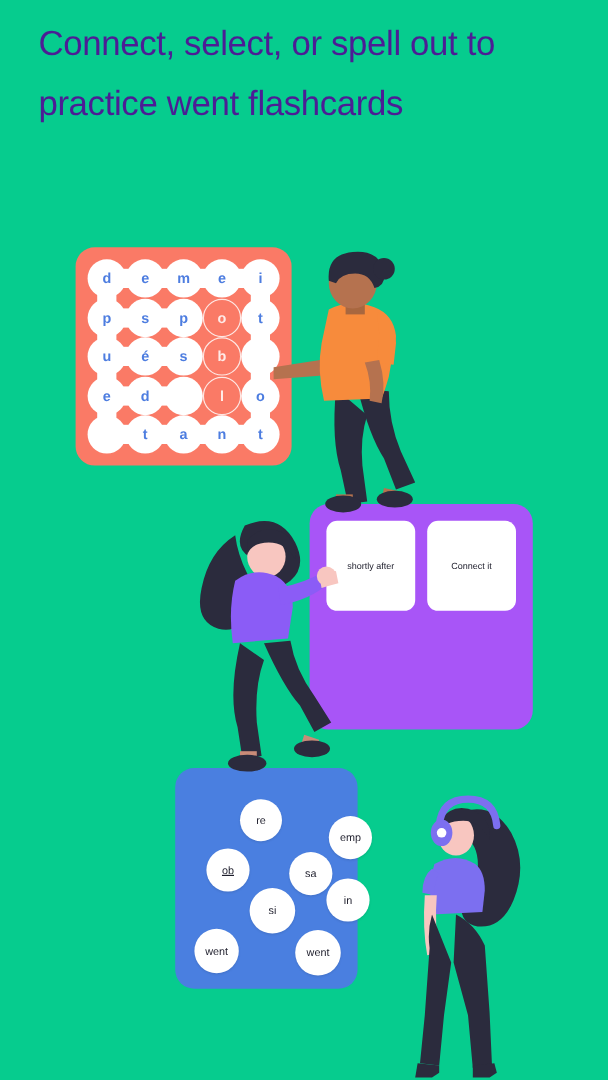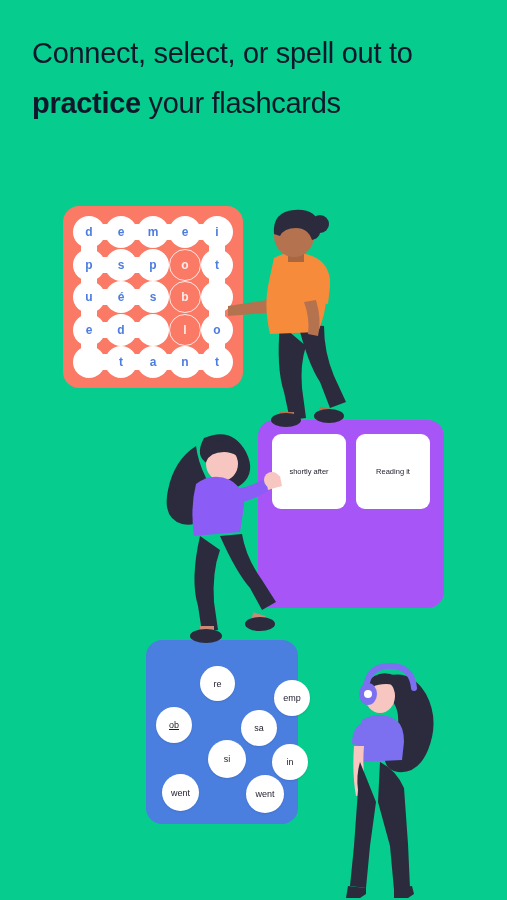--- a/index.html
+++ b/index.html
@@ -9,30 +9,30 @@
   }
   body {
     background: #06cc8e;
     font-family: "Liberation Sans", sans-serif;
     position: relative;
   }
 
   
   .headline {
     position: absolute;
-    left: 32px; top: 28px;
+    left: 32px; top: 12px;
     width: 452px;
-    color: #0f172a;
+    color: #4c1d95;
     font-size: 29px;
     line-height: 50px;
     letter-spacing: -0.3px;
     font-weight: 400;
   }
   .headline .line { display: block; white-space: nowrap; }
-  .headline .bold { font-weight: 700; }
+  .headline .bold { font-weight: 400; }
 
   
   .stage { position: absolute; inset: 0; }
 
   
   .grid-panel {
     position: absolute;
     left: 63px; top: 206px;
     width: 180px; height: 182px;
     background: #fa7a66;
@@ -115,21 +115,21 @@
   #person-orange { left: 236px; top: 212px; width: 112px; height: 218px; z-index: 4; }
   #person-purple { left: 148px; top: 428px; width: 124px; height: 222px; z-index: 4; }
   #person-headphones { left: 338px; top: 658px; width: 122px; height: 242px; z-index: 4; }
   .person svg { display: block; width: 100%; height: 100%; overflow: visible; }
 </style>
 </head>
 <body>
 
 <div class="headline">
   <span class="line">Connect, select, or spell out to</span>
-  <span class="line"><span class="bold">practice</span><span> your flashcards</span></span>
+  <span class="line"><span class="bold">practice</span><span> went flashcards</span></span>
 </div>
 
 <div class="stage">
 
   <div class="grid-panel">
     <div class="grid-inner" id="grid-inner">
         <div class="weld" style="left: 19.84px; top: 8px; width: 25.6px;"></div>
         <div class="weld" style="left: 51.84px; top: 8px; width: 25.6px;"></div>
         <div class="weld" style="left: 83.84px; top: 8px; width: 25.6px;"></div>
         <div class="weld" style="left: 115.84px; top: 8px; width: 25.6px;"></div>
@@ -204,21 +204,21 @@
       <ellipse cx="58" cy="24" rx="20" ry="21" fill="#B5724F"></ellipse>
 
       <path d="M38 22 q-2 -22 20 -24 q22 -2 26 16 q2 12 -8 14 q-4 -12 -16 -12 q-12 0 -16 8 z" fill="#2B2B3D"></path>
 
       <circle cx="84" cy="12" r="9" fill="#2B2B3D"></circle>
     </svg>
   </div>
 
   <div class="cards-panel" id="cards-panel">
       <div class="flashcard">shortly after</div>
-      <div class="flashcard">Reading it</div>
+      <div class="flashcard">Connect it</div>
     </div>
 
   <div class="person" id="person-purple">
     <svg viewBox="0 0 124 222">
 
       <path d="M56 10 q28 -12 42 14 q10 20 -4 32 q-10 8 -24 4 q2 -18 -10 -24 q-14 -8 -4 -26 z" fill="#2B2B3D"></path>
       <path d="M48 18 q-22 14 -28 44 q-6 28 14 34 q18 4 26 -14 q6 -16 -2 -32 q-8 -16 -10 -32 z" fill="#2B2B3D"></path>
 
       <ellipse cx="74" cy="36" rx="16" ry="17" fill="#F8C6C0"></ellipse>
 
@@ -238,23 +238,23 @@
       <path d="M84 62 q22 -4 38 -14 l4 10 q-16 14 -40 18 z" fill="#8B5CF6"></path>
       <path d="M118 52 q8 -6 14 -4 l2 10 q-8 2 -14 4 z" fill="#F8C6C0"></path>
       <circle cx="124" cy="52" r="8" fill="#F8C6C0"></circle>
     </svg>
   </div>
 
   <div class="syll-panel" id="syll-panel">
       <div class="bubble" style="left: 54px; top: 26px; width: 35px; height: 35px;">re</div>
       <div class="bubble" style="left: 128px; top: 40px; width: 36px; height: 36px;">emp</div>
       <div class="bubble" style="left: 95px; top: 70px; width: 36px; height: 36px;">sa</div>
-      <div class="bubble" style="left: 10px; top: 67px; width: 36px; height: 36px; text-decoration: underline;">ob</div>
+      <div class="bubble" style="left: 26px; top: 67px; width: 36px; height: 36px; text-decoration: underline;">ob</div>
       <div class="bubble" style="left: 62px; top: 100px; width: 38px; height: 38px;">si</div>
-      <div class="bubble" style="left: 126px; top: 104px; width: 36px; height: 36px;">in</div>
+      <div class="bubble" style="left: 126px; top: 92px; width: 36px; height: 36px;">in</div>
       <div class="bubble" style="left: 16px; top: 134px; width: 37px; height: 37px;">went</div>
       <div class="bubble" style="left: 100px; top: 135px; width: 38px; height: 38px;">went</div>
     </div>
 
   <div class="person" id="person-headphones">
     <svg viewBox="0 0 122 242">
 
       <path d="M40 22 q30 -16 48 14 q14 26 2 56 q-10 24 -30 22 q-14 -2 -14 -18 q12 -8 14 -28 q2 -22 -12 -30 q-12 -6 -8 -16 z" fill="#2B2B3D"></path>
 
       <ellipse cx="42" cy="38" rx="15" ry="17" fill="#F8C6C0"></ellipse>

